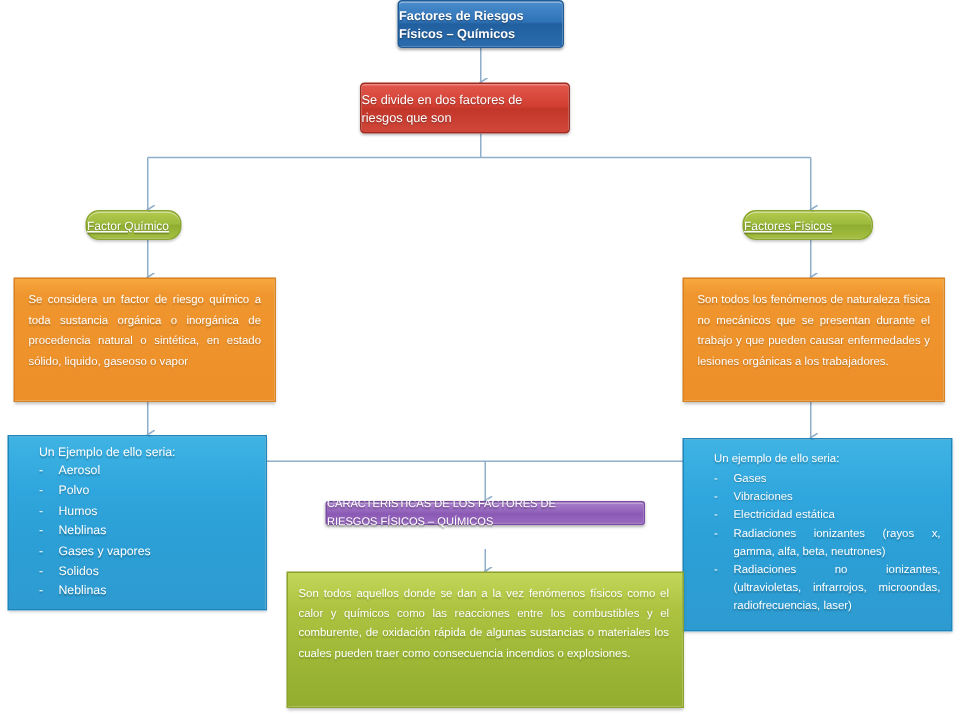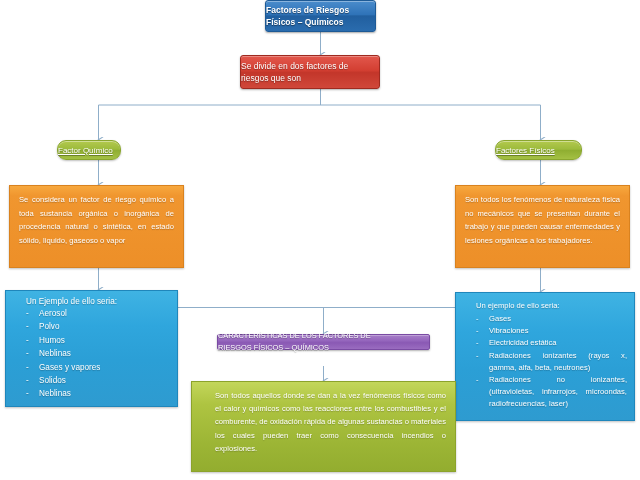--- a/index.html
+++ b/index.html
@@ -161,21 +161,21 @@
     left: 191px; top: 381px; width: 265px; height: 91px;
     background: linear-gradient(180deg, #c3d65a 0%, #aec441 25%, #9cb535 70%, #93ad2f 100%);
     border: 1px solid #8ca32b;
     box-shadow: 0 1px 2px rgba(0,0,0,0.25);
     color: #ffffff;
     font-size: 7.6px;
     line-height: 13.2px;
     text-align: justify;
     align-items: flex-start;
     justify-content: flex-start;
-    padding: 7px 9px 6px 23px;
+    padding: 7px 9px 6px 7px;
     text-shadow: 0 1px 1px rgba(0,0,0,0.22);
   }
 </style>
 </head>
 <body>
 
 <svg id="canvas" viewBox="0 0 640 480" xmlns="http://www.w3.org/2000/svg">
   <defs>
     <marker id="arrowdown" markerWidth="8" markerHeight="8" refX="3.2" refY="6.2" orient="auto" markerUnits="userSpaceOnUse">
       <path d="M0.3,2.0 L3.2,6.6 L6.1,2.0" fill="none" stroke="#8faec9" stroke-width="1.1" stroke-linecap="round" stroke-linejoin="round"></path>

